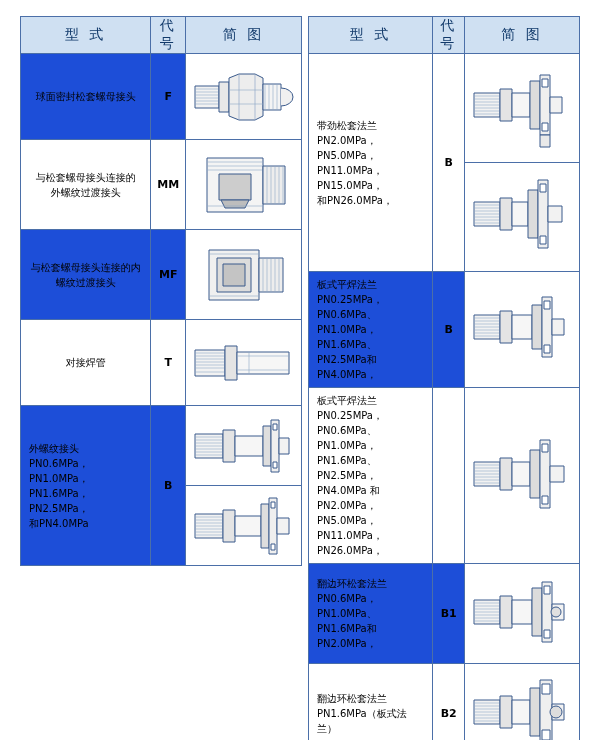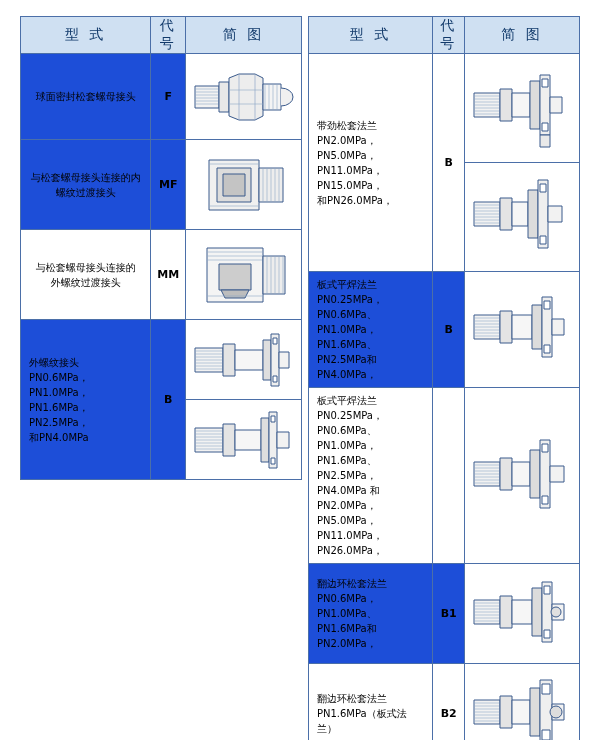--- a/index.html
+++ b/index.html
@@ -134,42 +134,20 @@
                 <path d="M74 26 H92 V52 H74 Z" fill="#f4f4f4"></path>
                 <path d="M92 30 a12 9 0 0 1 0 18" fill="#f0f0f0"></path>
                 <path d="M76 26 V52 M80 26 V52 M84 26 V52 M88 26 V52" stroke="#8fa8c8" stroke-width="0.6"></path>
                 <path d="M40 32 H74 M40 46 H74" stroke="#8fa8c8" stroke-width="0.6"></path>
               </g>
             </svg>
           </td>
         </tr>
 
         <tr style="height:90px;">
-          <td class="tinted">
-            <div class="cell-text multiline">与松套螺母接头连接的内
-螺纹过渡接头</div>
-          </td>
-          <td class="tinted">
-            <div class="cell-text code">MF</div>
-          </td>
-          <td class="fig">
-            <svg width="110" height="82" viewBox="0 0 110 82">
-              <g fill="none" stroke="#3a5a8c" stroke-width="1">
-                <path d="M20 16 H70 V66 H20 Z" fill="#f0f0f0"></path>
-                <path d="M28 24 H62 V58 H28 Z" fill="#dcdcdc"></path>
-                <path d="M34 30 H56 V52 H34 Z" fill="#c4c4c4"></path>
-                <path d="M70 24 H94 V58 H70 Z" fill="#ededed"></path>
-                <path d="M74 24 V58 M78 24 V58 M82 24 V58 M86 24 V58 M90 24 V58" stroke="#8fa8c8" stroke-width="0.6"></path>
-                <path d="M20 20 H70 M20 62 H70" stroke="#8fa8c8" stroke-width="0.6"></path>
-              </g>
-            </svg>
-          </td>
-        </tr>
-
-        <tr style="height:90px;">
           <td class="plain">
             <div class="cell-text multiline">与松套螺母接头连接的
 外螺纹过渡接头</div>
           </td>
           <td class="plain">
             <div class="cell-text code">MM</div>
           </td>
           <td class="fig">
             <svg width="110" height="82" viewBox="0 0 110 82">
               <g fill="none" stroke="#3a5a8c" stroke-width="1">
@@ -178,20 +156,62 @@
                 <path d="M30 30 H62 V56 H30 Z" fill="#cdcdcd"></path>
                 <path d="M32 56 L36 64 L56 64 L60 56 Z" fill="#bdbdbd"></path>
                 <path d="M74 22 H96 V60 H74 Z" fill="#ededed"></path>
                 <path d="M78 22 V60 M82 22 V60 M86 22 V60 M90 22 V60 M94 22 V60" stroke="#8fa8c8" stroke-width="0.6"></path>
                 <path d="M18 62 H74" stroke="#8fa8c8" stroke-width="0.6"></path>
               </g>
             </svg>
           </td>
         </tr>
 
+        <tr style="height:90px;">
+          <td class="tinted">
+            <div class="cell-text multiline">与松套螺母接头连接的内
+螺纹过渡接头</div>
+          </td>
+          <td class="tinted">
+            <div class="cell-text code">MF</div>
+          </td>
+          <td class="fig">
+            <svg width="110" height="82" viewBox="0 0 110 82">
+              <g fill="none" stroke="#3a5a8c" stroke-width="1">
+                <path d="M20 16 H70 V66 H20 Z" fill="#f0f0f0"></path>
+                <path d="M28 24 H62 V58 H28 Z" fill="#dcdcdc"></path>
+                <path d="M34 30 H56 V52 H34 Z" fill="#c4c4c4"></path>
+                <path d="M70 24 H94 V58 H70 Z" fill="#ededed"></path>
+                <path d="M74 24 V58 M78 24 V58 M82 24 V58 M86 24 V58 M90 24 V58" stroke="#8fa8c8" stroke-width="0.6"></path>
+                <path d="M20 20 H70 M20 62 H70" stroke="#8fa8c8" stroke-width="0.6"></path>
+              </g>
+            </svg>
+          </td>
+        </tr>
+
+        <tr style="height:86px;">
+          <td class="plain">
+            <div class="cell-text multiline">对接焊管</div>
+          </td>
+          <td class="plain">
+            <div class="cell-text code">T</div>
+          </td>
+          <td class="fig">
+            <svg width="110" height="78" viewBox="0 0 110 78">
+              <g fill="none" stroke="#3a5a8c" stroke-width="1">
+                <path d="M6 26 H36 V52 H6 Z" fill="#f2f2f2"></path>
+                <path d="M6 29 H36 M6 32 H36 M6 35 H36 M6 38 H36 M6 41 H36 M6 44 H36 M6 48 H36" stroke="#8fa8c8" stroke-width="0.6"></path>
+                <path d="M36 22 H48 V56 H36 Z" fill="#e4e4e4"></path>
+                <path d="M48 28 H100 V50 H48 Z" fill="#f6f6f6"></path>
+                <path d="M48 32 H100 M48 46 H100" stroke="#8fa8c8" stroke-width="0.6"></path>
+                <path d="M60 28 V50" stroke="#8fa8c8" stroke-width="0.6"></path>
+              </g>
+            </svg>
+          </td>
+        </tr>
 
         <tr style="height:160px;">
           <td class="tinted">
             <div class="cell-text multiline left">外螺纹接头
 PN0.6MPa，PN1.0MPa，
 PN1.6MPa，PN2.5MPa，
 和PN4.0MPa</div>
           </td>
           <td class="tinted">
             <div class="cell-text code">B</div>

